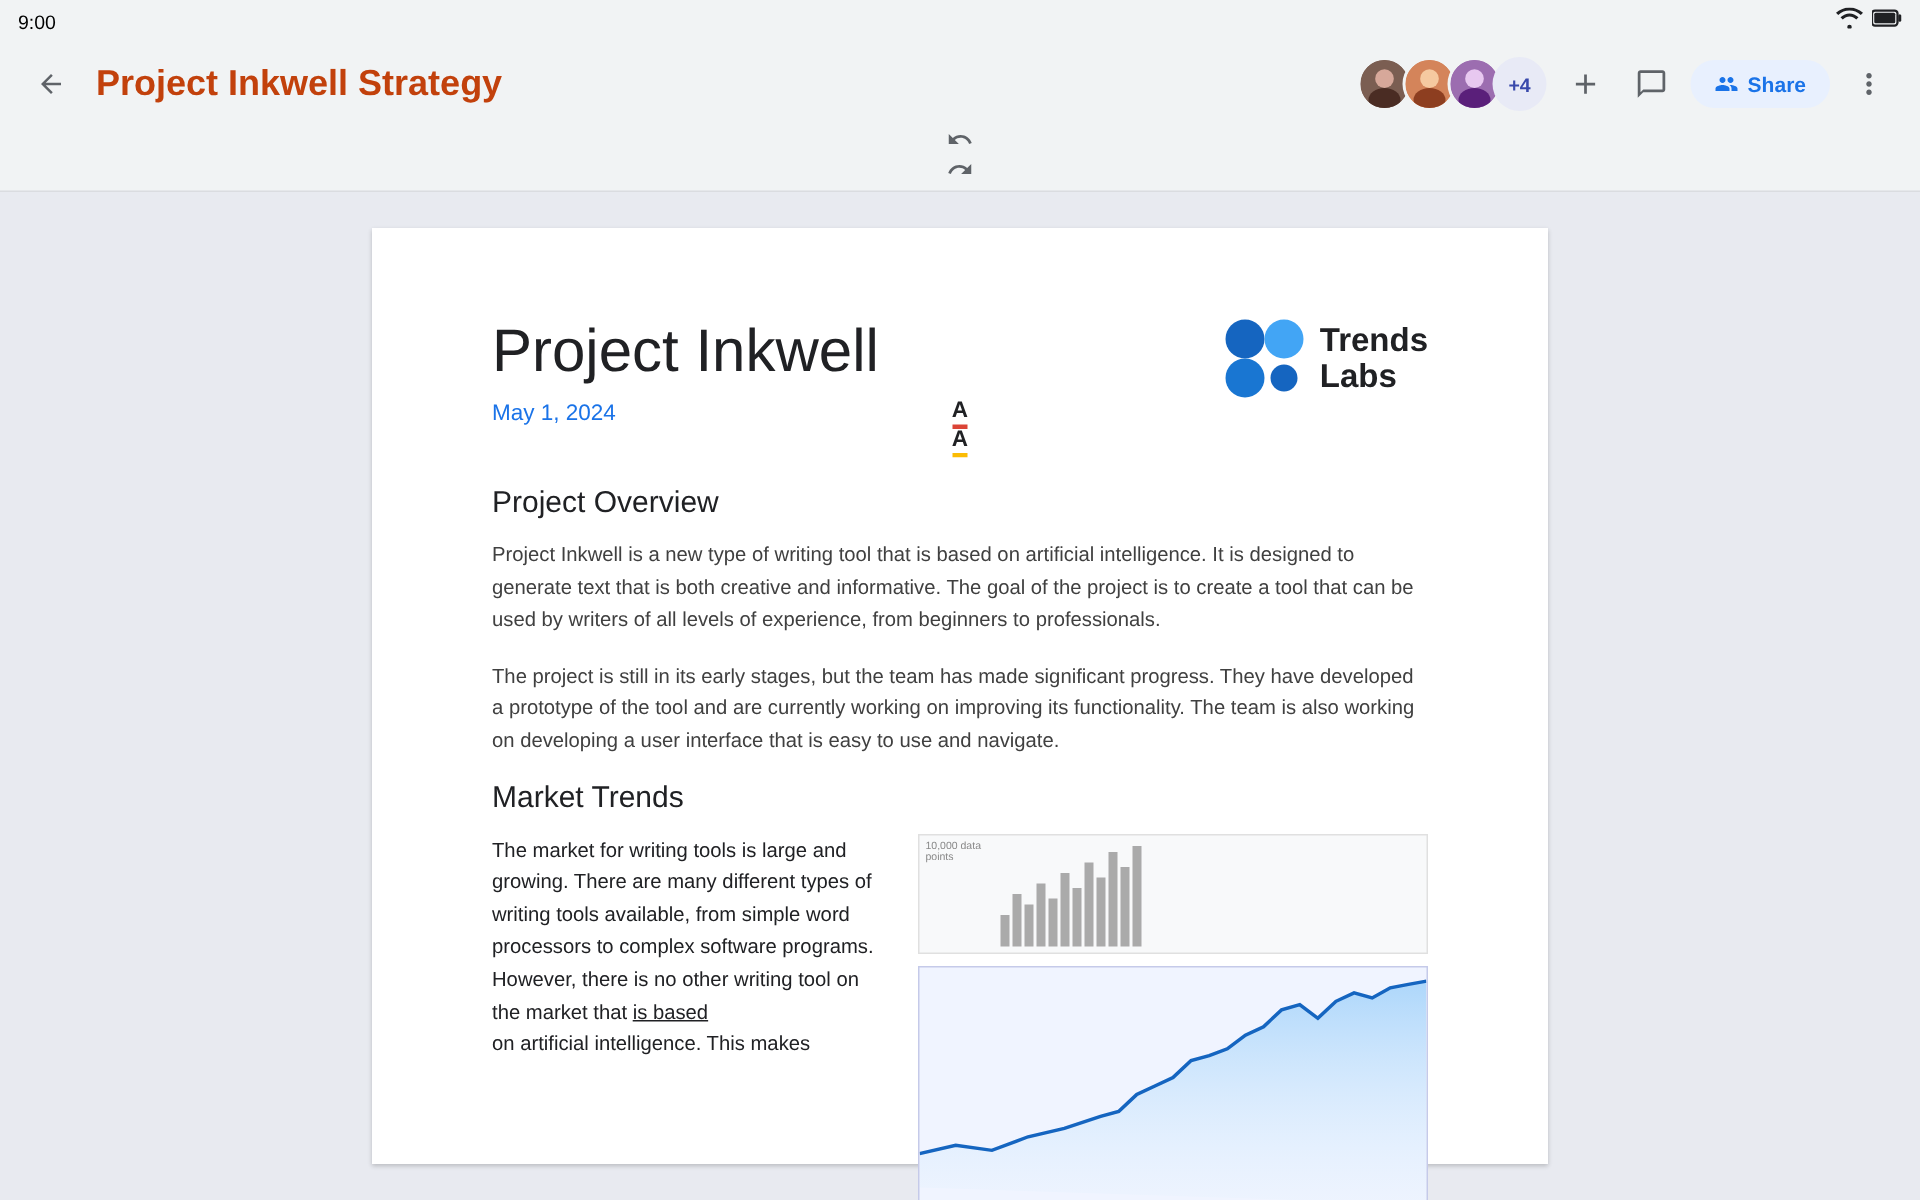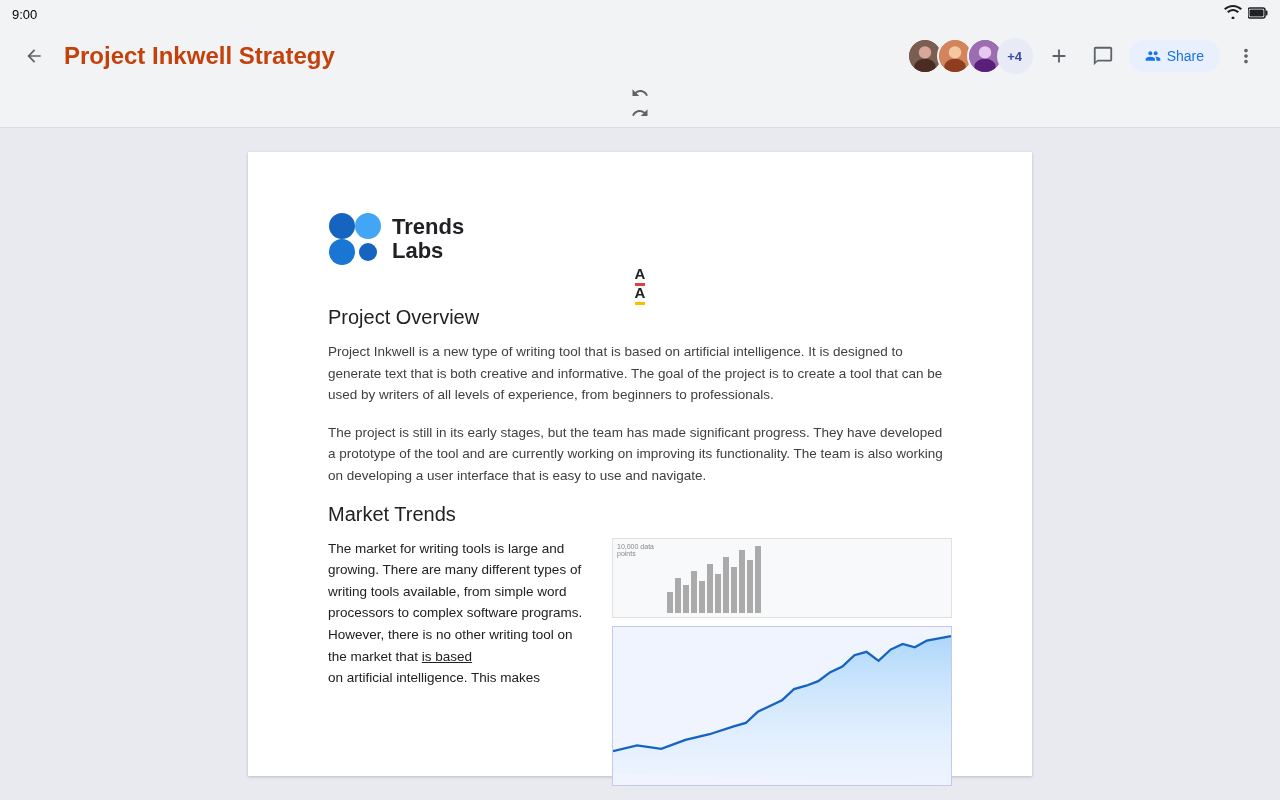--- a/index.html
+++ b/index.html
@@ -108,21 +108,21 @@
       color: #5f6368;
       font-size: 20px;
     }
     .share-btn {
       background: #e8f0fe;
       color: #1a73e8;
       border: none;
       border-radius: 20px;
       padding: 8px 16px;
       font-size: 14px;
-      font-weight: 400;
+      font-weight: 700;
       cursor: pointer;
       display: flex;
       align-items: center;
       gap: 6px;
     }
 
     
     .toolbar {
       background: #f1f3f4;
       height: 44px;
@@ -493,20 +493,24 @@
     <svg width="12" height="12" viewBox="0 0 24 24">
         <path d="M7 10l5 5 5-5z" fill="#5f6368"></path>
       </svg>
   </div>
 </div>
 
 <div class="doc-area">
   <div class="doc-page">
 
     <div class="doc-header">
+      <div>
+        <h1 class="doc-main-title">Project Inkwell</h1>
+        <div class="doc-date">May 1, 2024</div>
+      </div>
       <div class="cymbal-logo">
 
         <svg width="54" height="54" viewBox="0 0 54 54">
           <circle cx="14" cy="14" r="13" fill="#1565c0"></circle>
           <circle cx="40" cy="14" r="13" fill="#42a5f5"></circle>
           <circle cx="14" cy="40" r="13" fill="#1976d2"></circle>
           <circle cx="40" cy="40" r="9" fill="#1565c0"></circle>
         </svg>
         <div>
           <div style="font-size:22px;font-weight:700;color:#202124;line-height:1.1;">Trends</div>

